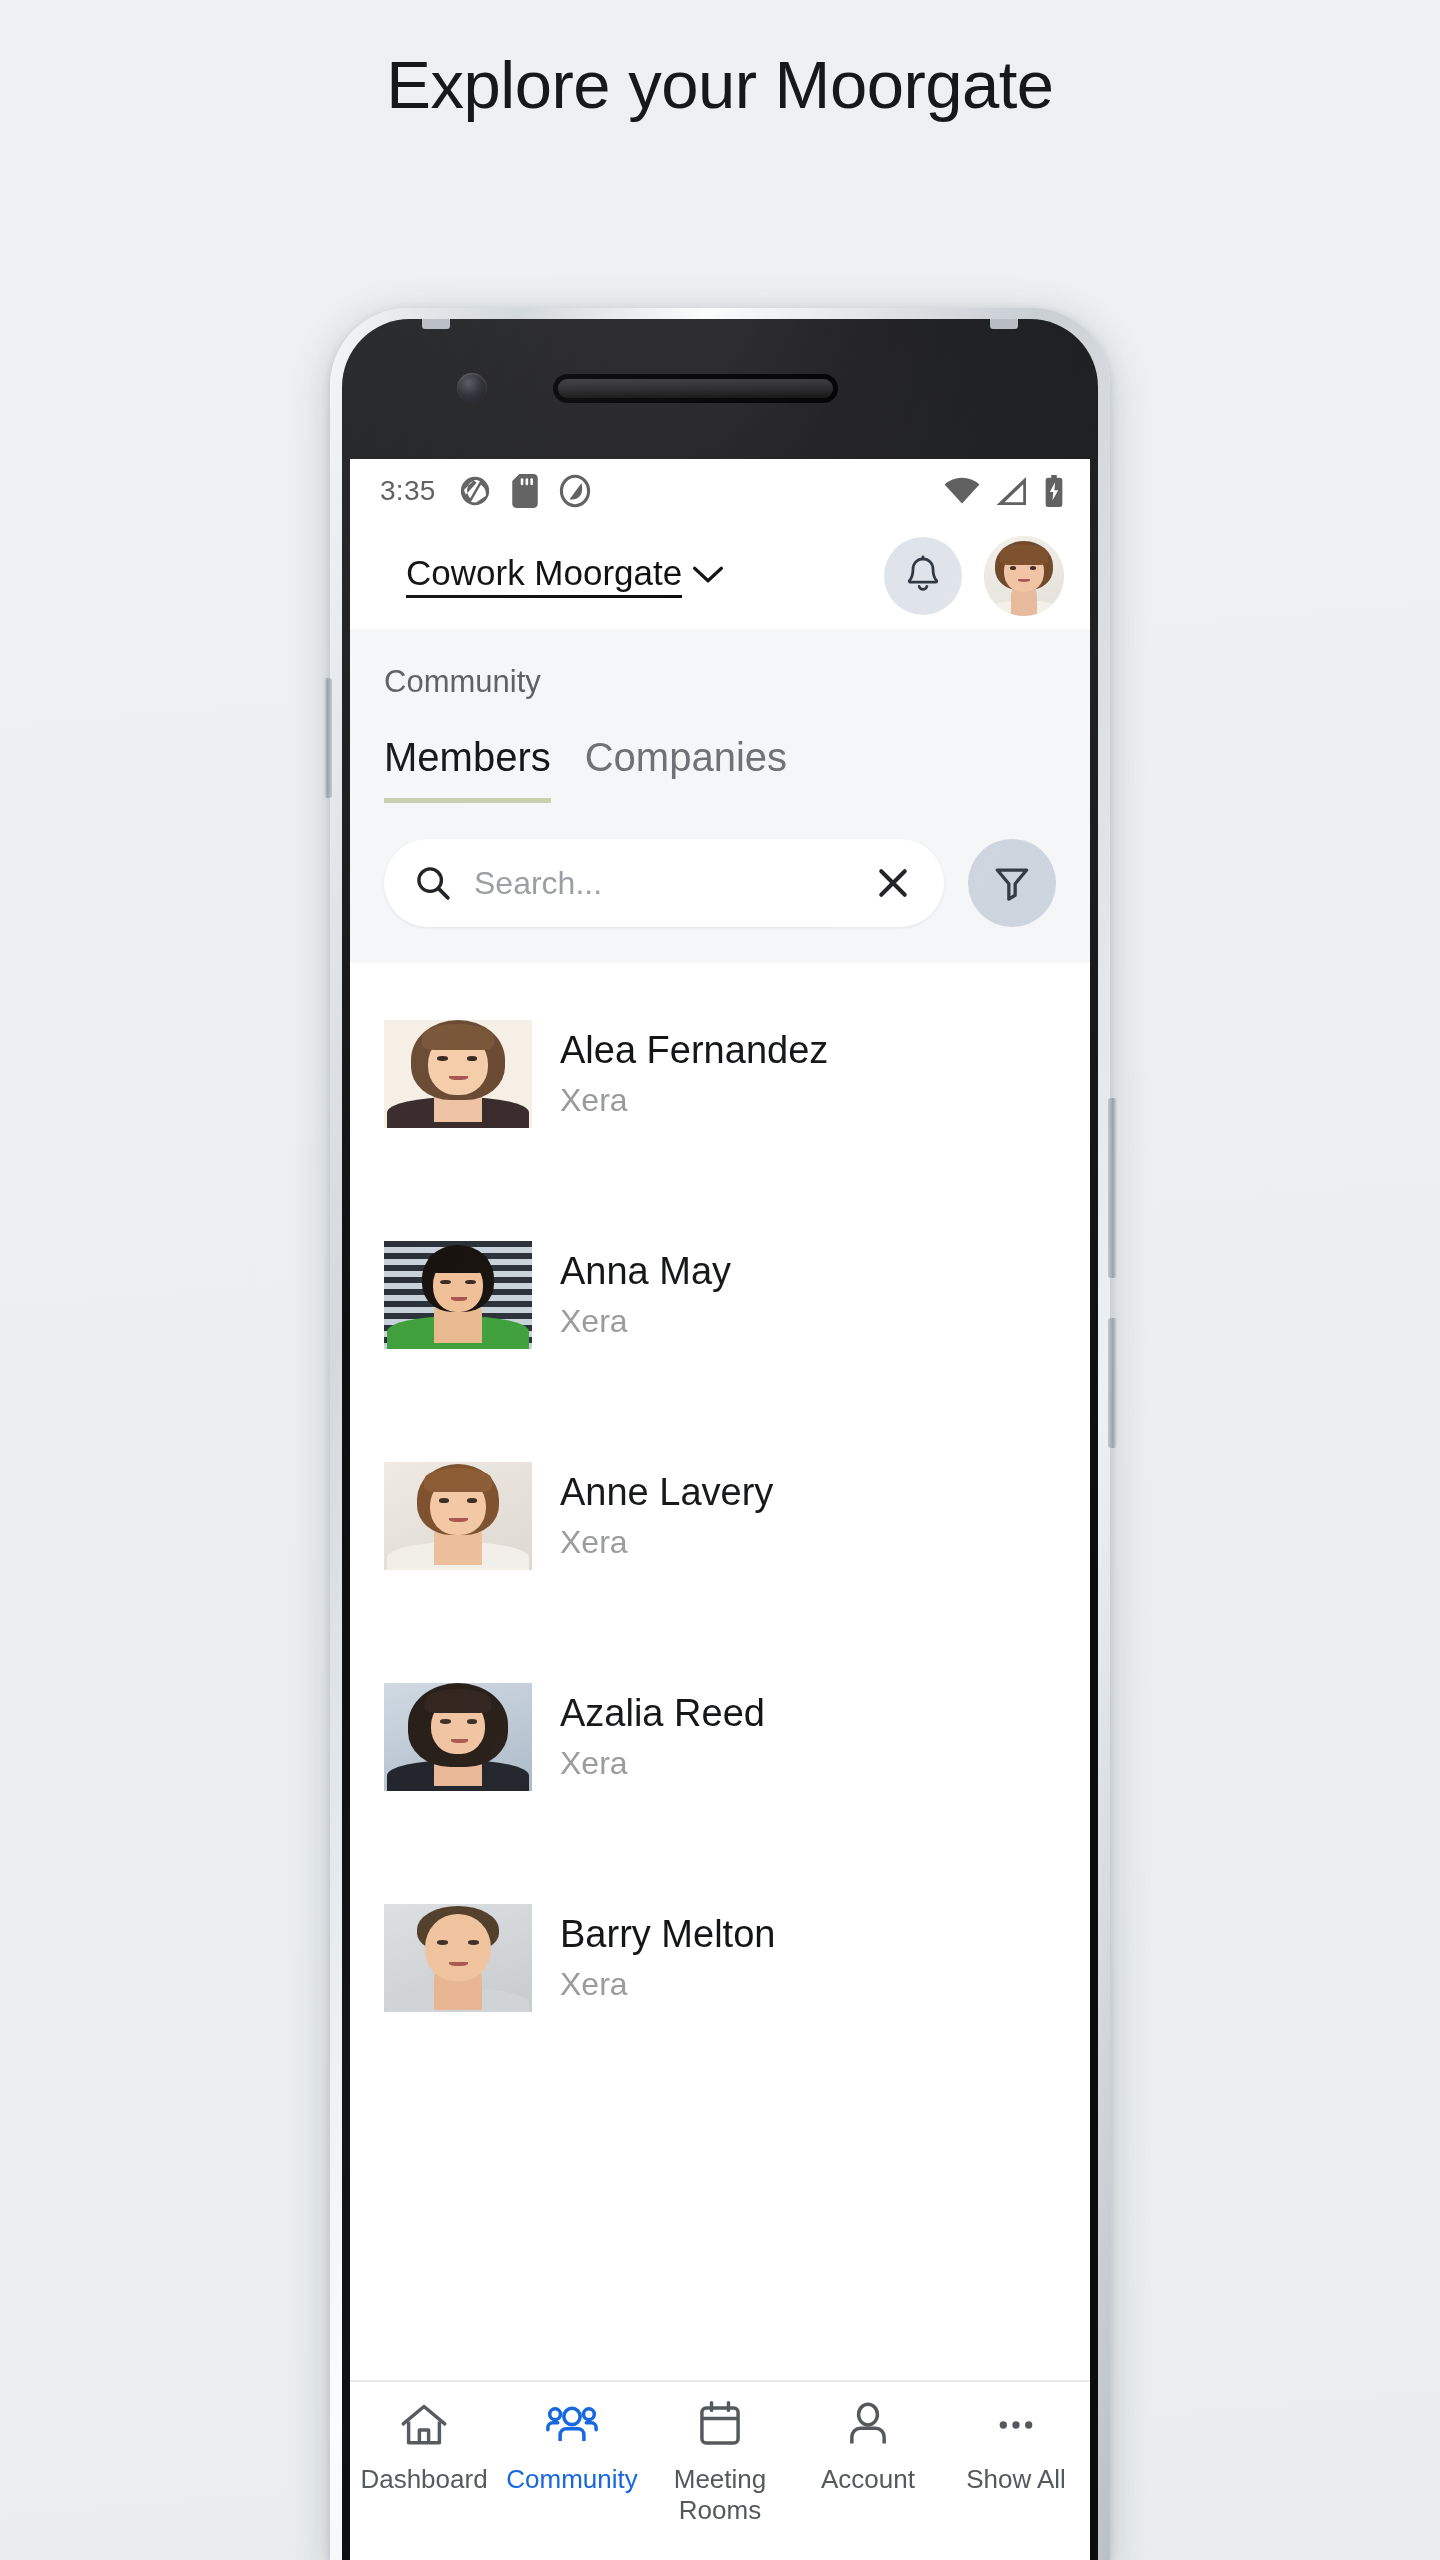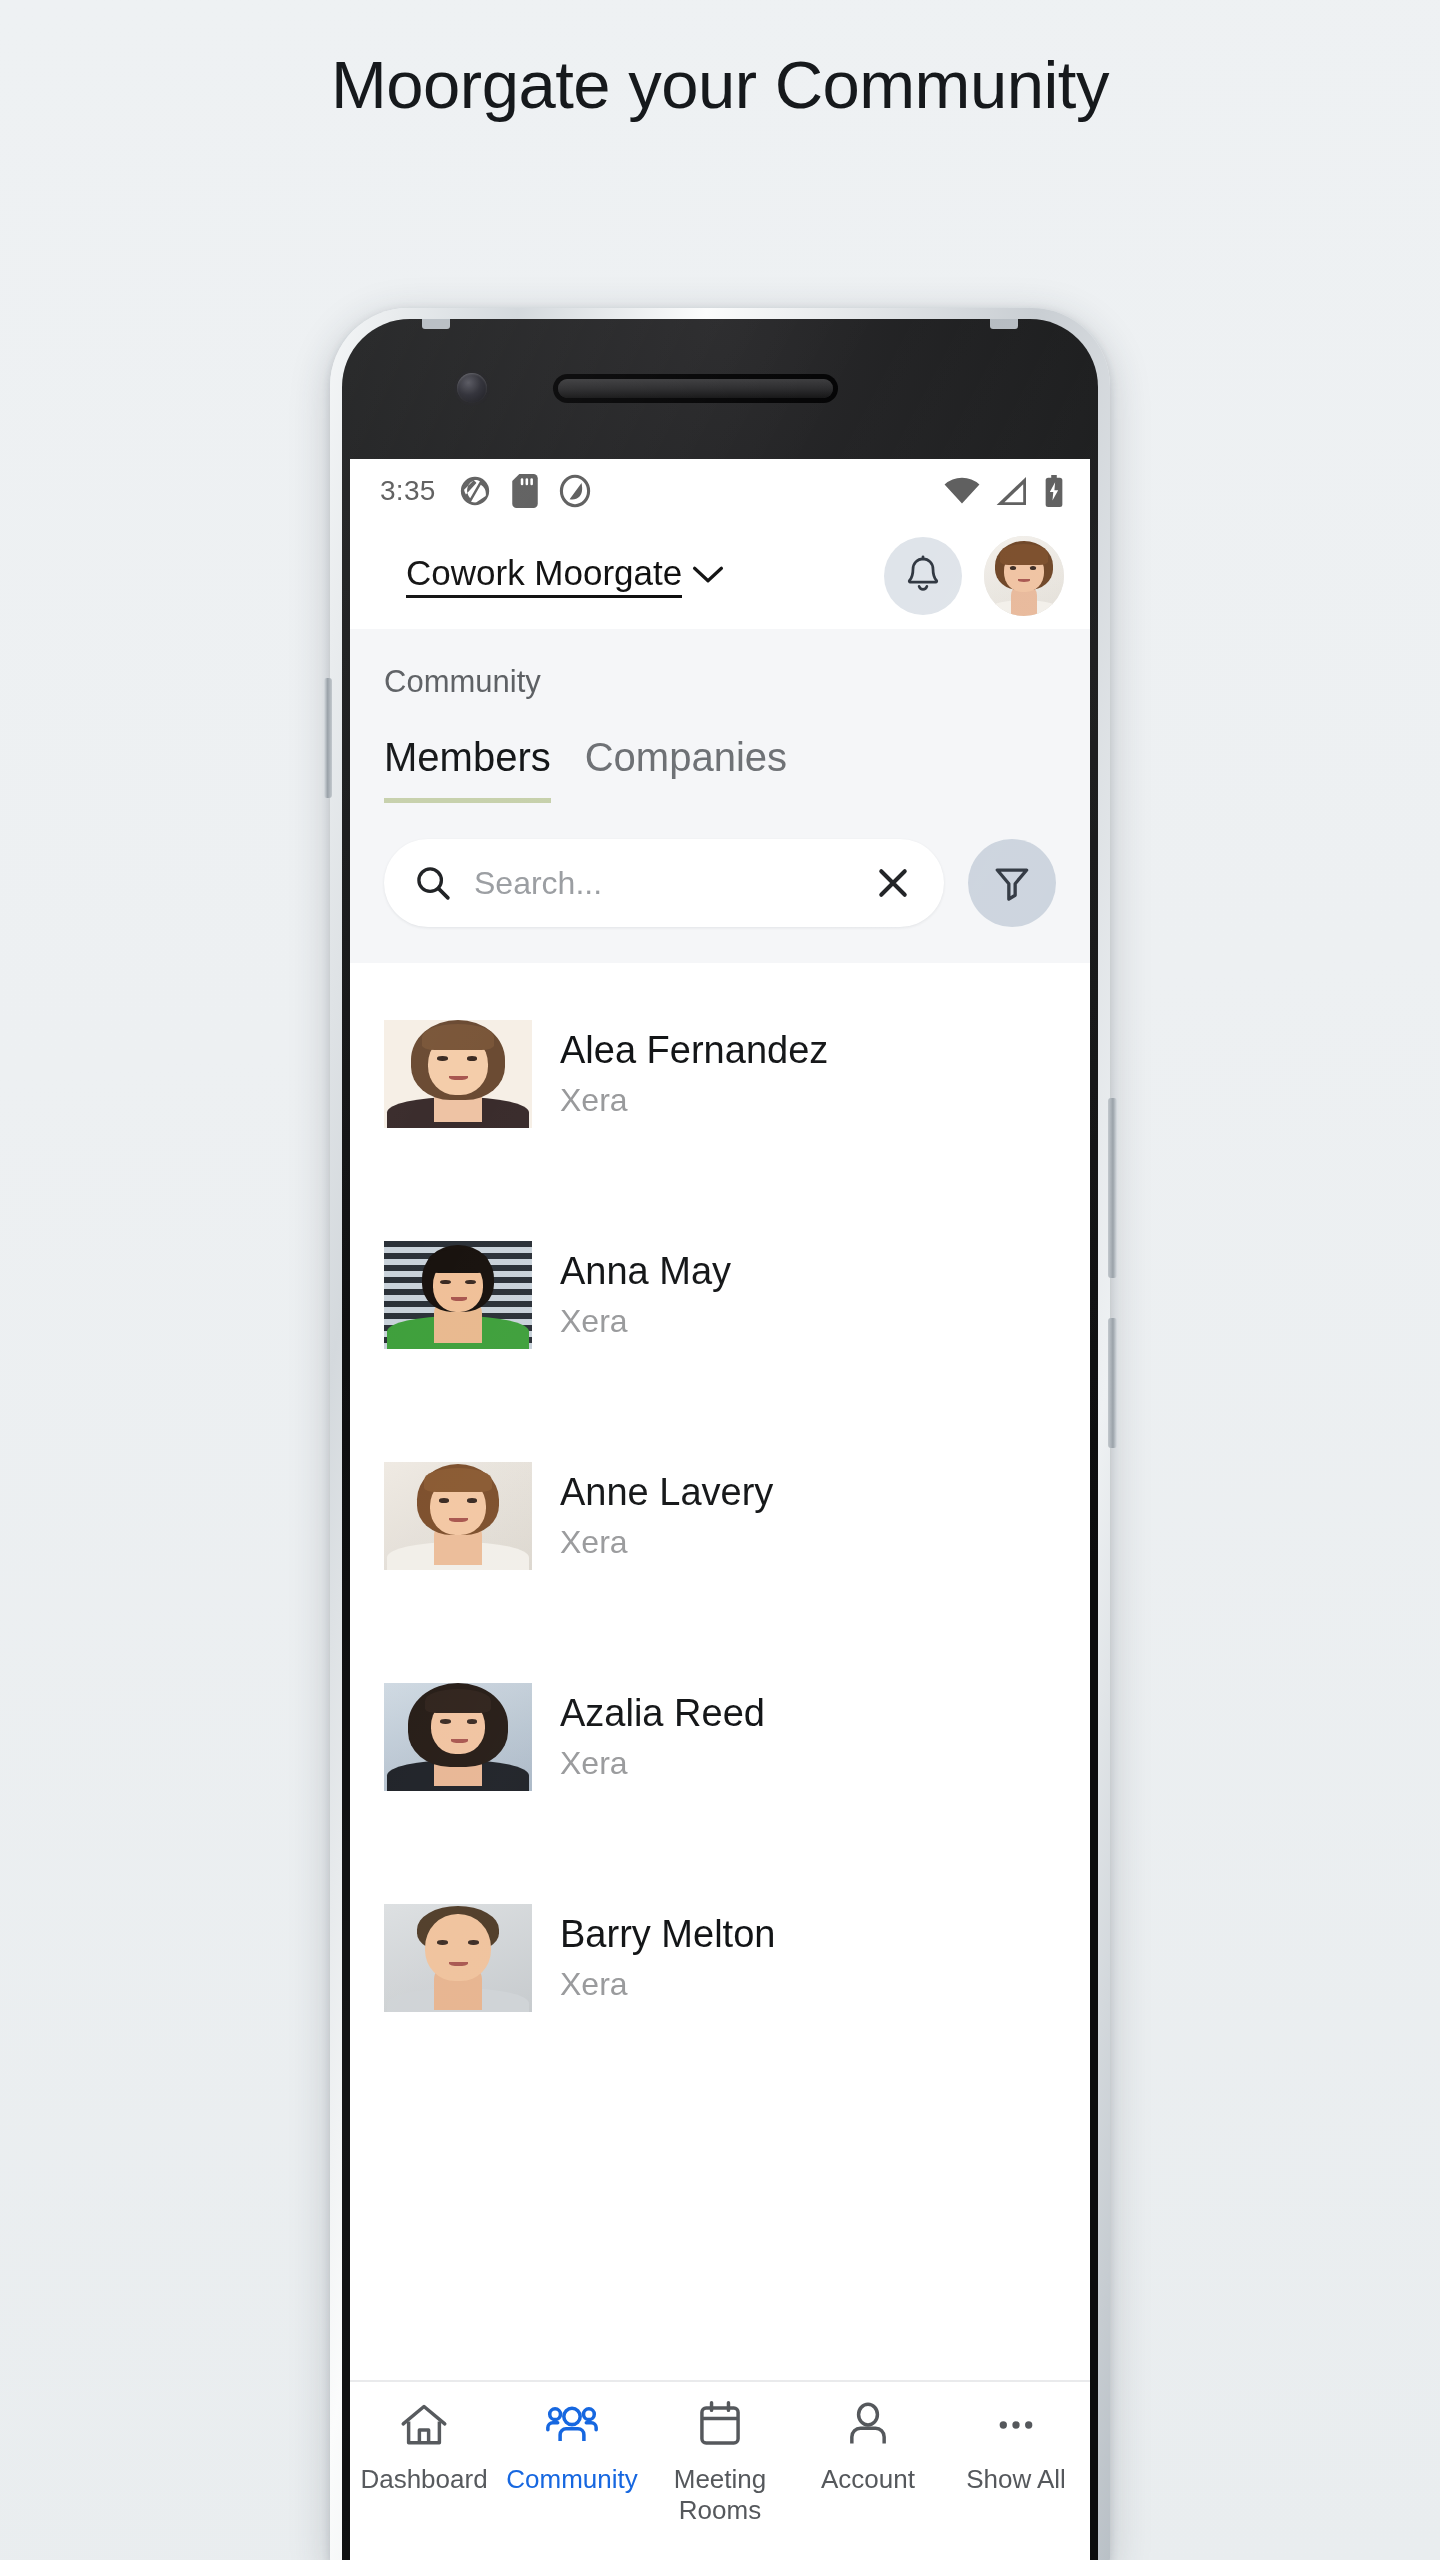--- a/index.html
+++ b/index.html
@@ -352,21 +352,21 @@
     font-size: 26px;
     color: #55585c;
     text-align: center;
     line-height: 1.18;
   }
   .navitem.active .nav-label { color: #1667e0; }
 </style>
 </head>
 <body>
 
-<div class="headline">Moorgate your Community</div>
+<div class="headline">Explore your Moorgate</div>
 
 <div class="device">
   <div class="device-rim"></div>
   <div class="btn-side-l"></div>
   <div class="btn-side vol"></div>
   <div class="btn-side pwr"></div>
 
   <div class="device-front">
     <div class="notch-tab l"></div>
     <div class="notch-tab r"></div>

